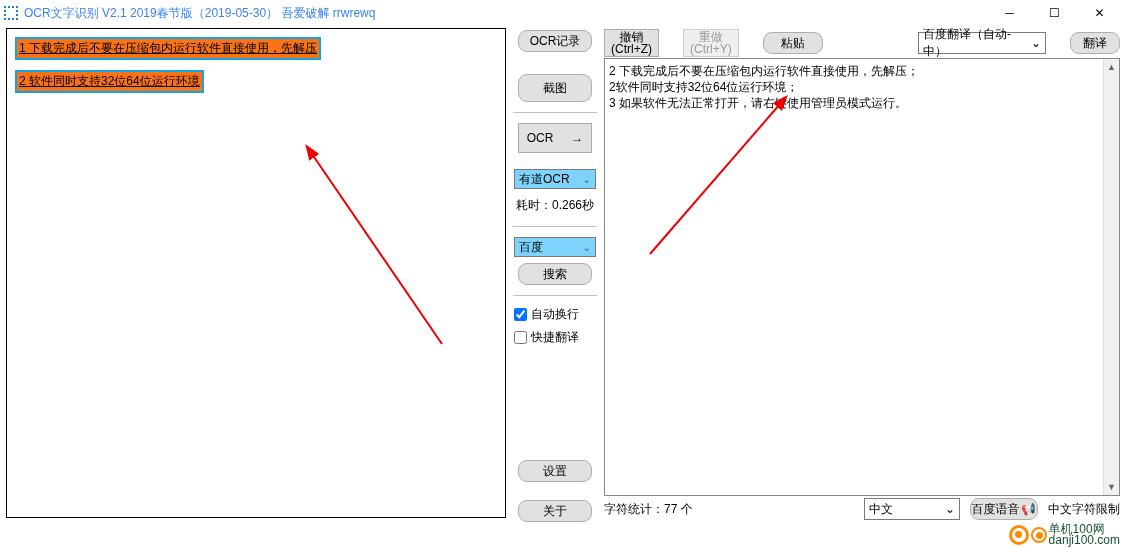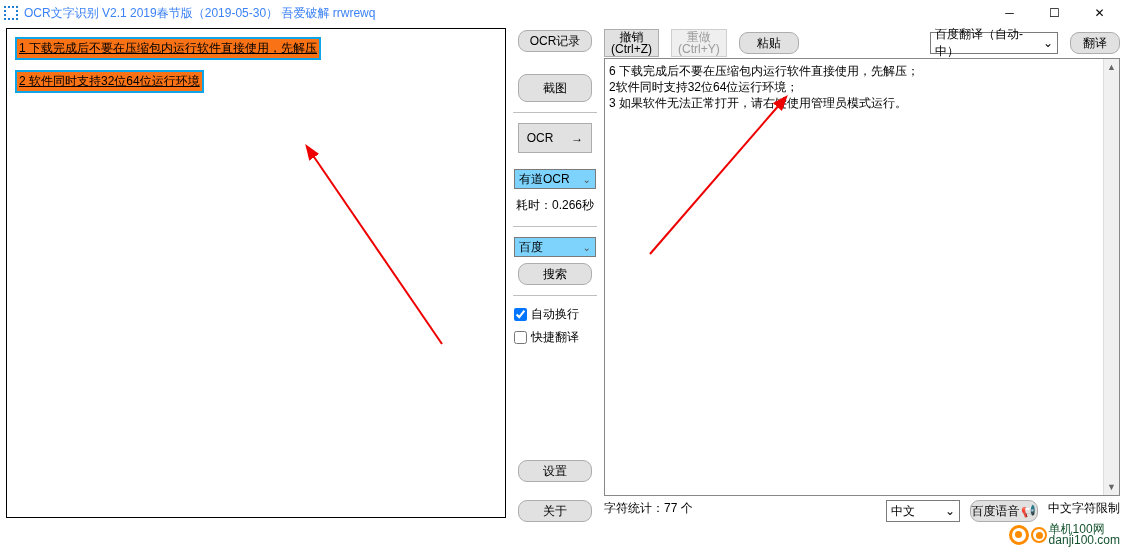--- a/index.html
+++ b/index.html
@@ -17,28 +17,28 @@
 .midcol{width:90px;display:flex;flex-direction:column;align-items:center;gap:6px;padding-top:2px}
 .btn{min-width:74px;height:22px;border:1px solid #adadad;background:#e1e1e1;display:flex;align-items:center;justify-content:center;cursor:default;border-radius:9px}
 .sep{height:1px;width:84px;background:#c0c0c0;margin:4px 0}
 .ocrbtn{width:74px;height:30px;border:1px solid #adadad;background:#e1e1e1;display:flex;align-items:center;justify-content:center;gap:18px}
 .select{width:82px;height:20px;border:1px solid #7a7a7a;background:#7dd3fc;display:flex;align-items:center;padding:0 4px;justify-content:space-between}
 .select .chev{font-size:10px;color:#555}
 .timing{font-size:12px;margin:2px 0}
 .chk{display:flex;align-items:center;gap:4px;width:82px}
 .chk input{width:13px;height:13px}
 .rightpanel{flex:1;display:flex;flex-direction:column}
-.toprow{display:flex;align-items:center;gap:12px;height:30px;padding:2px 0}
+.toprow{display:flex;align-items:center;gap:24px;height:30px;padding:2px 0}
 .smallbtn{border:1px solid #adadad;background:#e1e1e1;padding:1px 6px;text-align:center;line-height:12px;font-size:11px}
 .smallbtn.disabled{color:#9a9a9a;background:#efefef;border-color:#cfcfcf}
 .sel-wide{width:128px;height:22px;border:1px solid #7a7a7a;background:#fff;display:flex;align-items:center;justify-content:space-between;padding:0 4px}
 .textarea{flex:1;border:1px solid #888;background:#fff;padding:4px;position:relative;overflow:hidden}
 .textarea .line{white-space:nowrap;line-height:16px}
-.bottomrow{display:flex;align-items:flex-start;height:26px;gap:10px;padding:4px 0}
-.sel-med{width:74px;height:22px;border:1px solid #7a7a7a;background:#fff;display:flex;align-items:center;justify-content:space-between;padding:0 4px}
+.bottomrow{display:flex;align-items:center;height:26px;gap:10px;padding:4px 0}
+.sel-med{width:96px;height:22px;border:1px solid #7a7a7a;background:#fff;display:flex;align-items:center;justify-content:space-between;padding:0 4px}
 .watermark{position:absolute;right:6px;bottom:2px;display:flex;align-items:center;gap:2px;pointer-events:none}
 .wm-circ{width:20px;height:20px;border:3px solid #ff8c00;border-radius:50%;position:relative}
 .wm-circ::after{content:"";position:absolute;width:7px;height:7px;background:#ff8c00;border-radius:50%;top:3px;left:3px}
 .wm-text{color:#14532d;font-size:12px;line-height:11px}
 .scrollbar-v{position:absolute;right:0;top:0;bottom:0;width:16px;background:#f0f0f0;border-left:1px solid #ddd}
 .scrollbar-v .sbbtn{height:16px;display:flex;align-items:center;justify-content:center;color:#666;font-size:9px}
 </style>
 </head>
 <body>
 
@@ -130,21 +130,21 @@
       <div class="sel-wide">
           <span>百度翻译（自动-中）</span>
           <span class="chev">⌄</span>
         </div>
       <div class="btn" style="min-width:50px">
           <span>翻译</span>
         </div>
     </div>
 
     <div class="textarea">
-      <div class="line">6 下载完成后不要在压缩包内运行软件直接使用，先解压；</div>
+      <div class="line">2 下载完成后不要在压缩包内运行软件直接使用，先解压；</div>
       <div class="line">2软件同时支持32位64位运行环境；</div>
       <div class="line">3 如果软件无法正常打开，请右键使用管理员模式运行。</div>
       <svg class="arrow-red" style="left:35px;top:35px" width="170" height="170">
         <defs>
             <marker id="ah2" markerWidth="10" markerHeight="10" refX="2" refY="3" orient="auto">
               <path d="M0,0 L0,6 L8,3 z" fill="#e00"></path>
             </marker>
           </defs>
         <line x1="10" y1="160" x2="140" y2="10" stroke="#e00" stroke-width="2" marker-end="url(#ah2)"></line>
       </svg>

